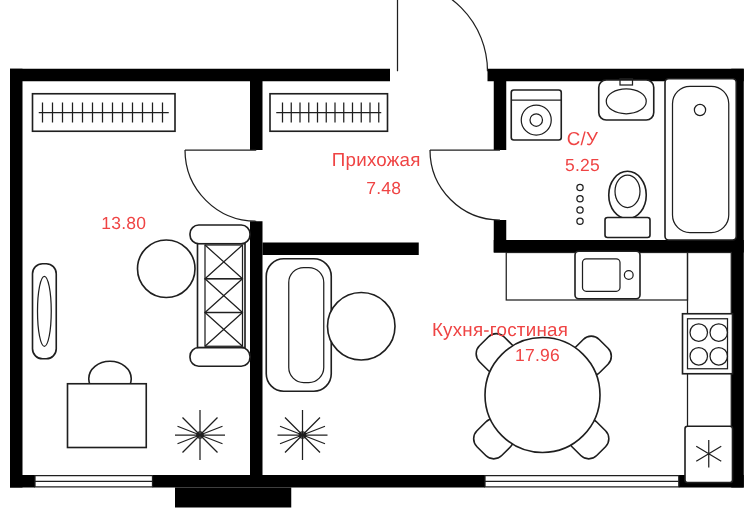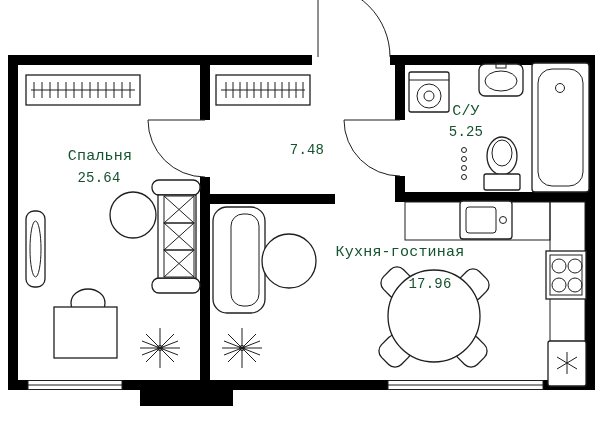--- a/index.html
+++ b/index.html
@@ -9,21 +9,21 @@
     font-family:"Liberation Sans","DejaVu Sans",sans-serif;
   }
   .plan svg{position:absolute;left:0;top:0;}
   .wall{fill:var(--wall,#000);stroke:none;}
   .ln{fill:none;stroke:var(--line,#1f1f1f);stroke-width:1.3;}
   .lnw{fill:#fff;stroke:var(--line,#1f1f1f);stroke-width:1.3;}
   .thin{stroke-width:1;}
   .door{fill:none;stroke:var(--line,#1f1f1f);stroke-width:1;}
   .label{
     position:absolute;transform:translateX(-50%);
-    font-size:15px;color:#14532d;white-space:nowrap;letter-spacing:.2px;font-family:Liberation Mono, monospace;
+    font-size:15px;color:#ef4444;white-space:nowrap;letter-spacing:.2px;
   }
   .area{font-size:14px;}
 </style>
 </head>
 <body>
 
 <div class="plan">
   <svg width="603" height="422" viewBox="0 0 603 422">
 
     <defs>
@@ -187,23 +187,23 @@
     </g>
     <g>
       <circle class="lnw" cx="434" cy="316" r="46"></circle>
     </g>
 
     <g>
       <use href="#plant" x="242" y="348"></use>
     </g>
   </svg>
 
-  <div class="label" style="left:100px;top:148px">Спальня</div>
-  <div class="label area" style="left:99px;top:170px">25.64</div>
-
+  <div class="label area" style="left:99px;top:170px">13.80</div>
+
+  <div class="label" style="left:301px;top:120px">Прихожая</div>
   <div class="label area" style="left:307px;top:142px">7.48</div>
 
   <div class="label" style="left:466px;top:103px">С/У</div>
   <div class="label area" style="left:466px;top:124px">5.25</div>
 
-  <div class="label" style="left:400px;top:244px">Кухня-гостиная</div>
+  <div class="label" style="left:400px;top:256px">Кухня-гостиная</div>
   <div class="label area" style="left:430px;top:276px">17.96</div>
 </div>
 
 </body></html>

